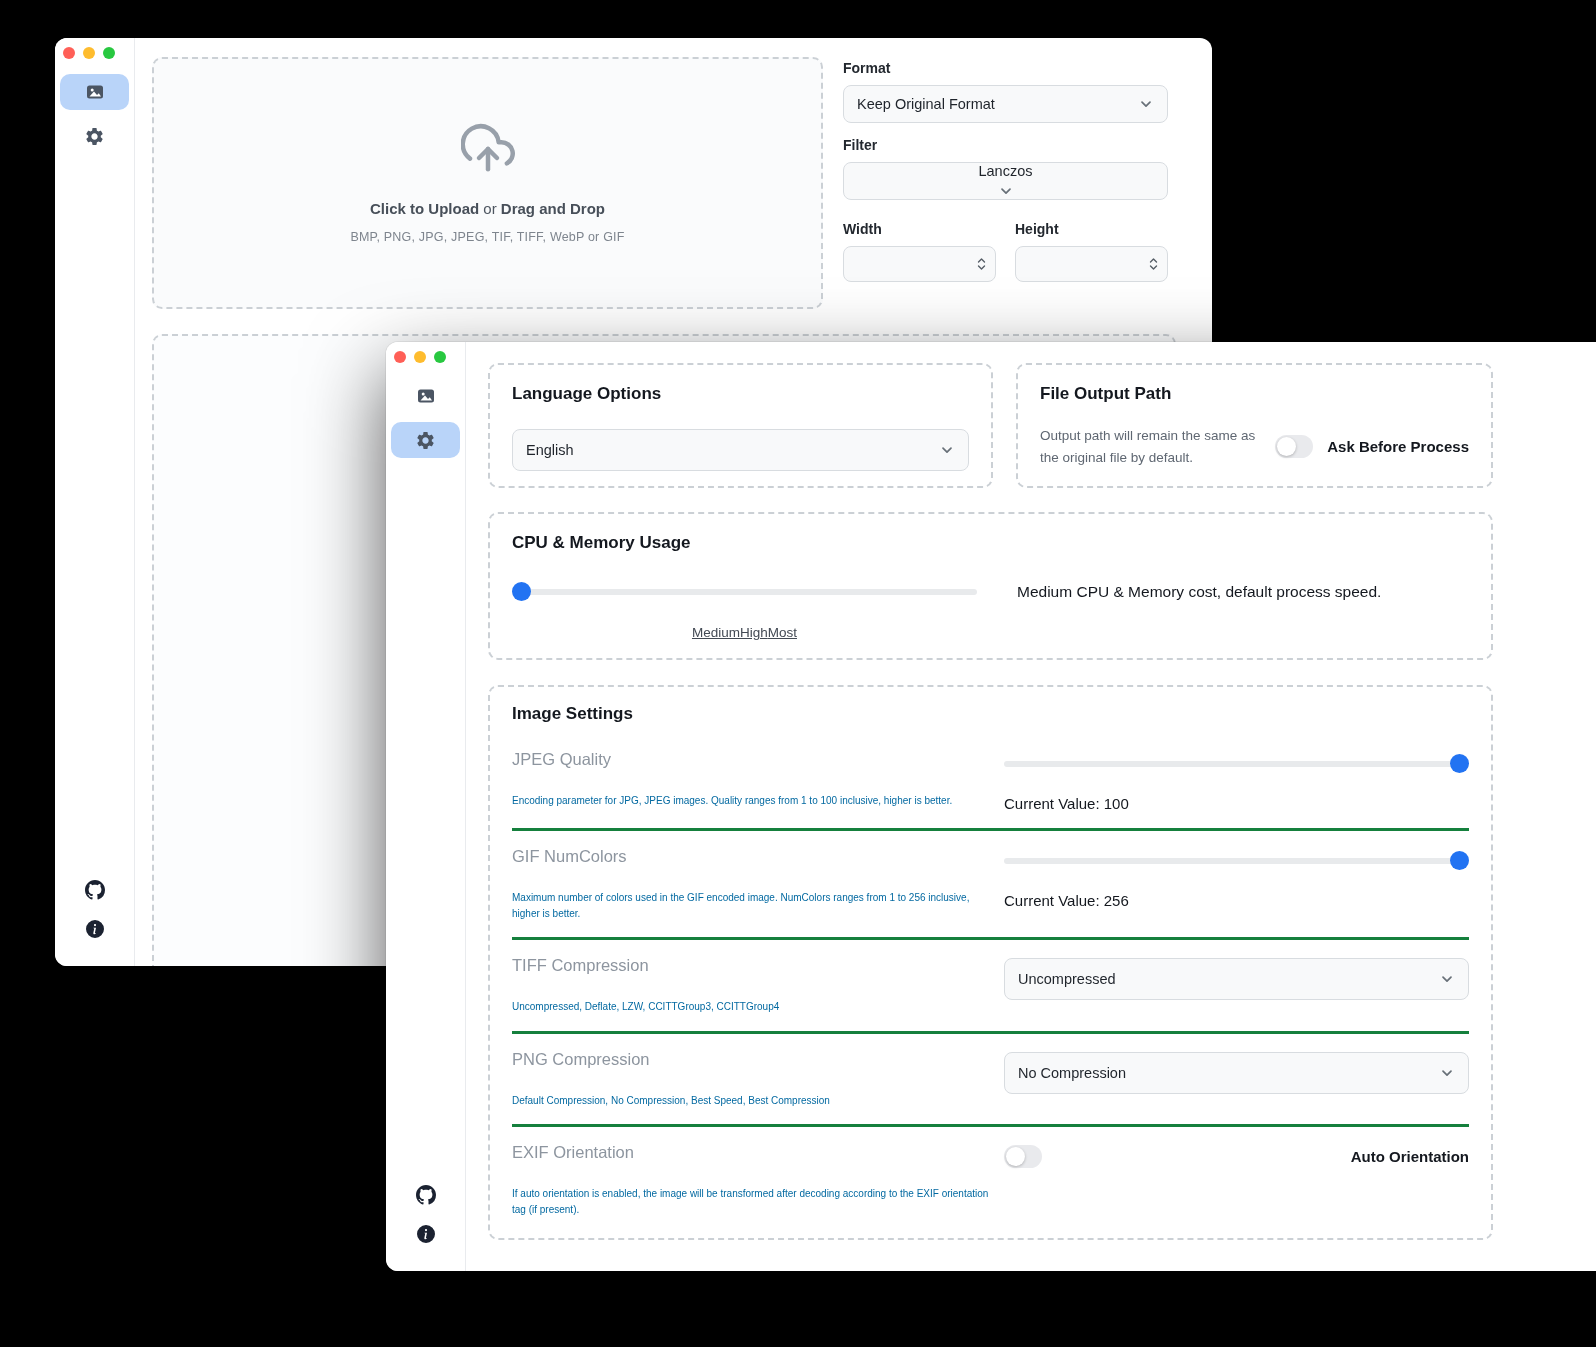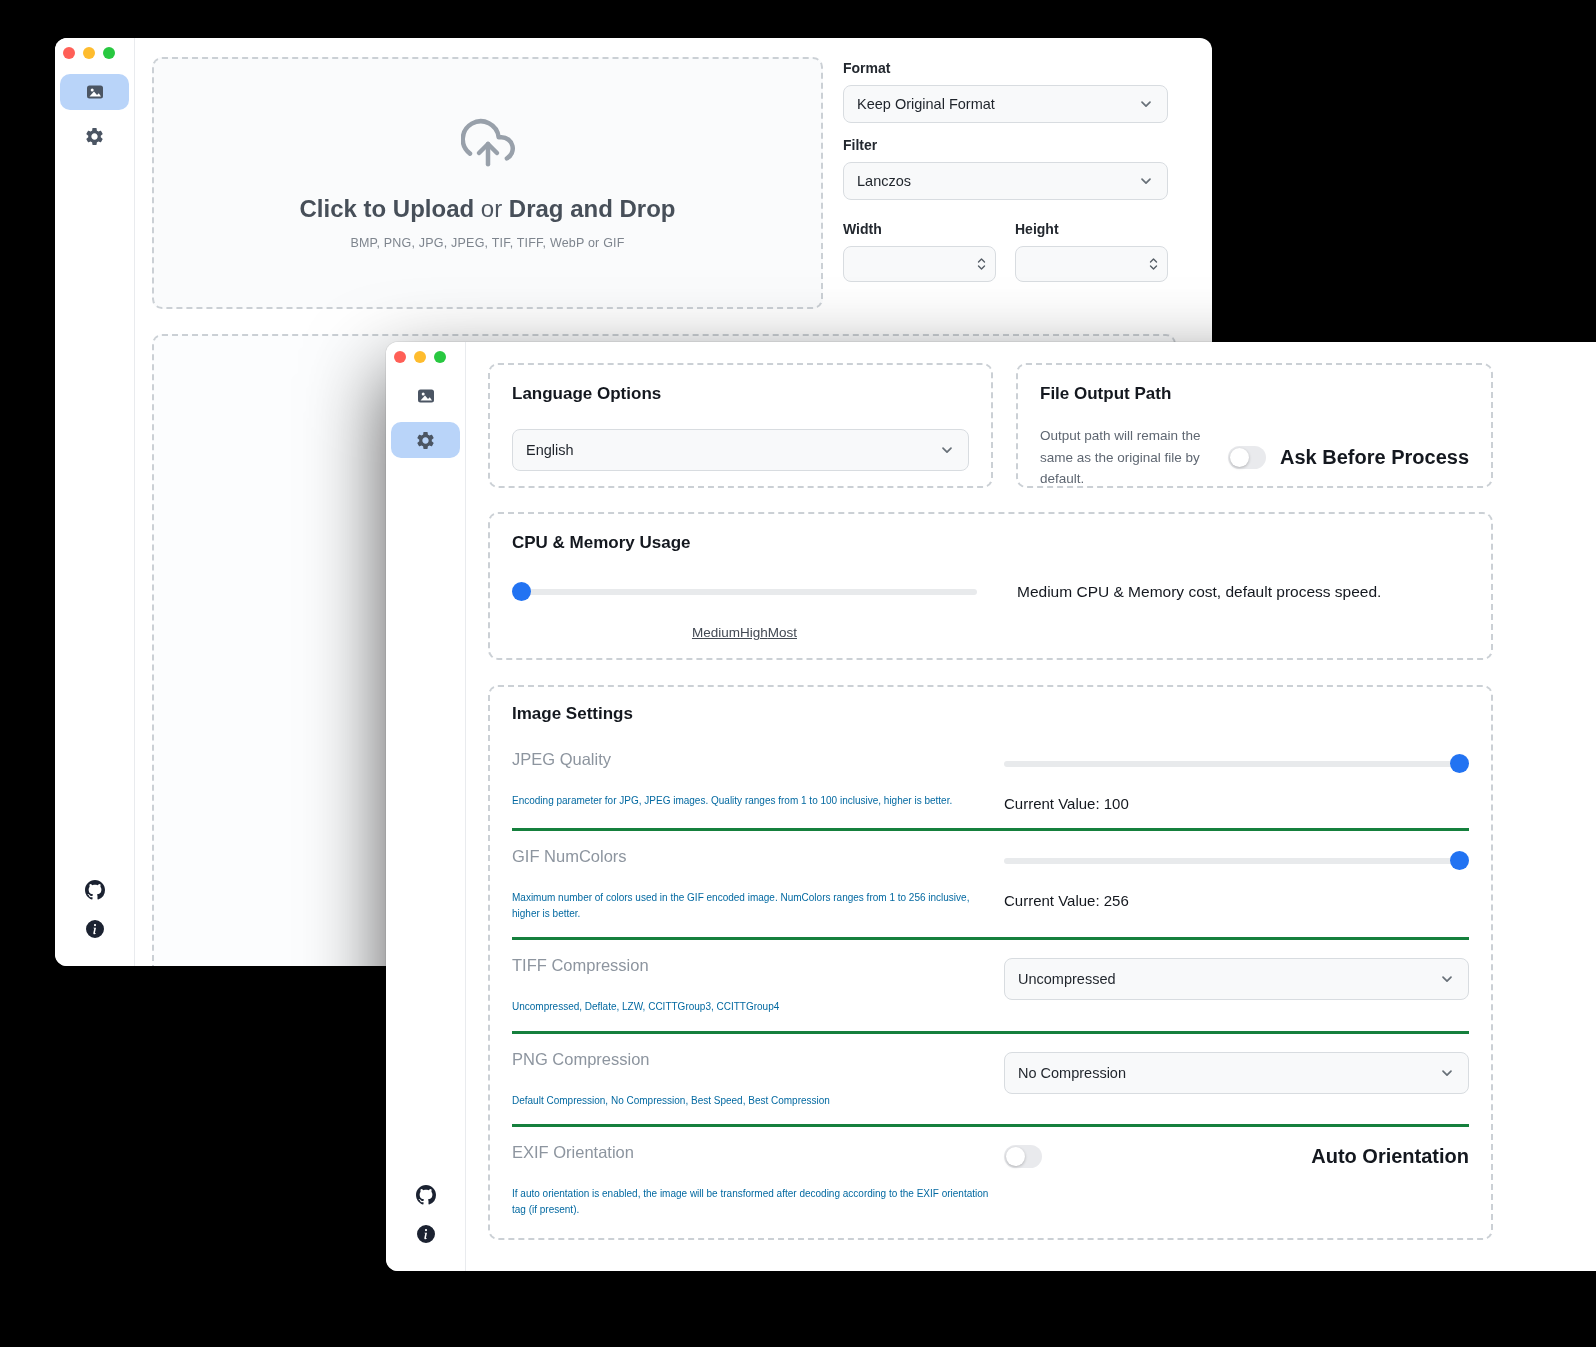--- a/index.html
+++ b/index.html
@@ -24,21 +24,21 @@
   .side-item.selected { background: #b9d4f9; }
   .side-bottom { margin-top: auto; display: flex; flex-direction: column; align-items: center; gap: 20px; }
   .side-bottom .ibtn { color: #1b2231; cursor: pointer; display: flex; }
 
   .dashed { position: absolute; border: 2px dashed #cbd0d5; border-radius: 10px; }
 
   
   #upload-box { left: 97px; top: 19px; width: 671px; height: 252px; background: #fafbfc;
                 display: flex; flex-direction: column; align-items: center; justify-content: center;
                 text-align: center; cursor: pointer; }
-  .upload-title { margin-top: 24px; font-size: 24px; color: #4d5560; }
+  .upload-title { margin-top: 24px; font-size: 15px; color: #4d5560; }
   .upload-title b { font-weight: 700; color: #474f59; }
   .upload-sub { margin-top: 13px; font-size: 12.5px; color: #7e858e; letter-spacing: .2px; }
   #list-box { left: 97px; top: 296px; width: 1024px; height: 700px; background: #fcfdfe; }
 
   #format-panel { position: absolute; left: 788px; top: 14px; width: 325px; }
   .field-label { font-size: 14px; font-weight: 700; color: #23282f; margin: 8px 0 9px; }
   .select { height: 38px; background: #f8f9fa; border: 1px solid #d8dce0; border-radius: 8px;
             display: flex; align-items: center; justify-content: space-between;
             padding: 0 13px; font-size: 14.5px; color: #1f242b; cursor: pointer; }
   .wh-row { display: flex; gap: 19px; }
@@ -60,21 +60,21 @@
   .wide-select { height: 42px; }
   #lang-box .wide-select { margin-top: 25px; }
 
   .output-row { display: flex; align-items: center; margin-top: 21px; }
   .output-desc { flex: 1; font-size: 13.5px; color: #5f6772; line-height: 1.6; padding-right: 16px; }
   .toggle-wrap { display: flex; align-items: center; gap: 14px; }
   .toggle { width: 38px; height: 23px; border-radius: 12px; background: #e9eaed; position: relative;
             cursor: pointer; flex: none; }
   .toggle .knob { position: absolute; left: 2px; top: 2px; width: 19px; height: 19px; border-radius: 50%;
                   background: #fff; box-shadow: 0 1px 3px rgba(0,0,0,.25); }
-  .toggle-label { font-size: 20px; font-weight: 700; color: #14181f; white-space: nowrap; }
+  .toggle-label { font-size: 15px; font-weight: 700; color: #14181f; white-space: nowrap; }
 
   .slider { position: relative; height: 20px; display: flex; align-items: center; width: 100%; }
   .slider-track { height: 6px; width: 100%; border-radius: 3px; background: #e8eaec; }
   .slider-thumb { position: absolute; top: 0; width: 19px; height: 19px; border-radius: 50%;
                   background: #2273f2; cursor: pointer; }
   .slider-thumb.at-start { left: 0; }
   .slider-thumb.at-end   { right: 0; }
 
   .cpu-row { display: flex; margin-top: 29px; }
   .cpu-left { width: 465px; flex: none; }
@@ -182,21 +182,21 @@
     <div class="field-label">Format</div>
     <div class="select" style="margin-bottom:14px;gap:43px;">
       <span>Keep Original Format</span>
       <span class="chev" style="color:#687078;">
         <svg width="16" height="16" viewBox="0 0 16 16">
             <use href="#i-chevron-down"></use>
           </svg>
       </span>
     </div>
     <div class="field-label">Filter</div>
-    <div class="select" style="margin-bottom:13px;">
+    <div class="select" style="margin-bottom:13px;flex-direction:column;">
       <span>Lanczos</span>
       <span class="chev" style="color:#687078;">
         <svg width="16" height="16" viewBox="0 0 16 16">
             <use href="#i-chevron-down"></use>
           </svg>
       </span>
     </div>
     <div class="wh-row">
       <div class="wh-col">
         <div class="field-label">Width</div>

